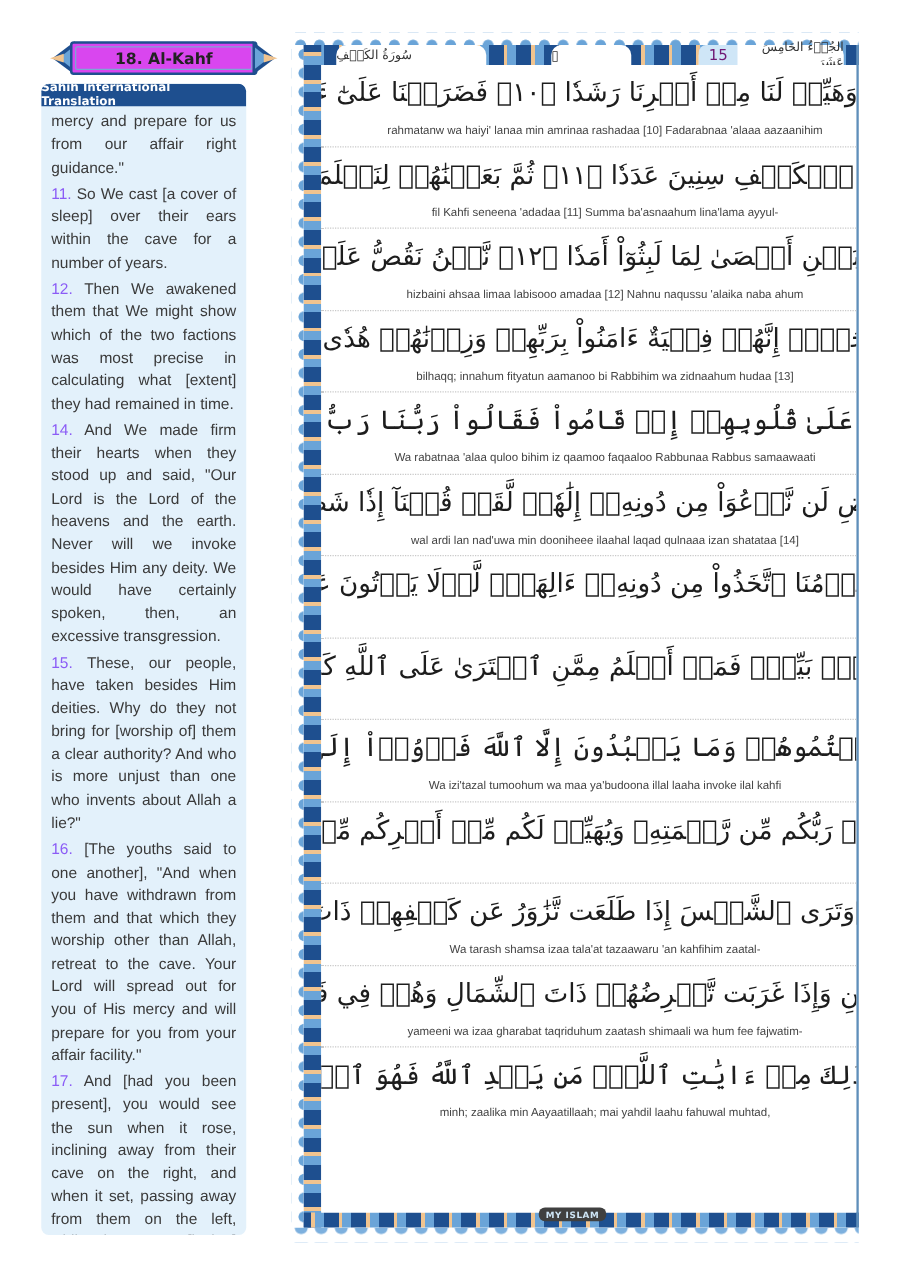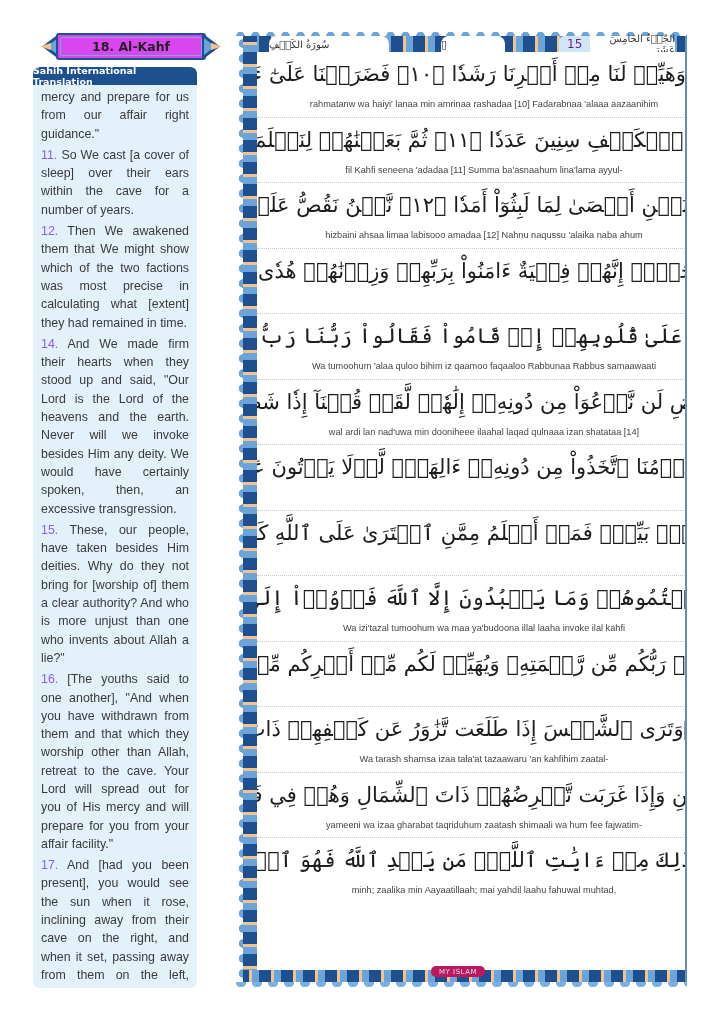--- a/index.html
+++ b/index.html
@@ -106,23 +106,23 @@
   .arabic {
     direction: rtl; height: 44px; display: flex; align-items: center; justify-content: center;
     font-family: "DejaVu Serif", serif; font-size: 21px; color: #1d1d1d; white-space: nowrap;
     width: 100%; text-align: center; overflow: hidden;
   }
   .translit {
     font-family: "Liberation Sans", sans-serif; font-size: 9.2px; color: #444; white-space: nowrap;
     height: 16px; line-height: 16px; margin-left: 26px;
   }
   .footer-badge {
-    position: absolute; left: 198px; bottom: 17px; width: 54px; height: 11px; background: #be185d;
+    position: absolute; left: 198px; bottom: 17px; width: 54px; height: 11px; background: #404040;
     border-radius: 5px; color: #cfe6f7; font-size: 7px; display: flex; align-items: center; justify-content: center;
-    font-family: "DejaVu Sans", sans-serif; letter-spacing: 0.5px;
+    font-family: "DejaVu Sans", sans-serif; letter-spacing: 0.5px; font-weight: bold;
   }
 </style>
 </head>
 <body>
 
 <div class="title-banner">
   <svg class="orn left" viewBox="0 0 26 31">
     <polygon points="22,2 4,15.5 22,29" fill="#1e4f8f"></polygon>
     <polygon points="20,7 9,15.5 20,24" fill="#6aa4d8"></polygon>
     <polygon points="13,12 2,15.5 13,19" fill="#f1c48f"></polygon>
@@ -190,24 +190,25 @@
     <div class="ayah-line">
       <div class="arabic">فِي ٱلۡكَهۡفِ سِنِينَ عَدَدٗا ﴿١١﴾ ثُمَّ بَعَثۡنَٰهُمۡ لِنَعۡلَمَ أَيُّ</div>
       <div class="translit">fil Kahfi seneena 'adadaa [11] Summa ba'asnaahum lina'lama ayyul-</div>
     </div>
     <div class="ayah-line">
       <div class="arabic">ٱلۡحِزۡبَيۡنِ أَحۡصَىٰ لِمَا لَبِثُوٓاْ أَمَدٗا ﴿١٢﴾ نَّحۡنُ نَقُصُّ عَلَيۡكَ نَبَأَهُم</div>
       <div class="translit">hizbaini ahsaa limaa labisooo amadaa [12] Nahnu naqussu 'alaika naba ahum</div>
     </div>
     <div class="ayah-line">
       <div class="arabic">بِٱلۡحَقِّۚ إِنَّهُمۡ فِتۡيَةٌ ءَامَنُواْ بِرَبِّهِمۡ وَزِدۡنَٰهُمۡ هُدٗى ﴿١٣﴾</div>
+      <div class="translit">bilhaqq; innahum fityatun aamanoo bi Rabbihim wa zidnaahum hudaa [13]</div>
     </div>
     <div class="ayah-line">
       <div class="arabic">وَرَبَطۡنَا عَلَىٰ قُلُوبِهِمۡ إِذۡ قَامُواْ فَقَالُواْ رَبُّنَا رَبُّ ٱلسَّمَٰوَٰتِ</div>
-      <div class="translit">Wa tumoohum 'alaa quloo bihim iz qaamoo faqaaloo Rabbunaa Rabbus samaawaati</div>
+      <div class="translit">Wa rabatnaa 'alaa quloo bihim iz qaamoo faqaaloo Rabbunaa Rabbus samaawaati</div>
     </div>
     <div class="ayah-line">
       <div class="arabic">وَٱلۡأَرۡضِ لَن نَّدۡعُوَاْ مِن دُونِهِۦٓ إِلَٰهٗاۖ لَّقَدۡ قُلۡنَآ إِذٗا شَطَطًا ﴿١٤﴾</div>
       <div class="translit">wal ardi lan nad'uwa min dooniheee ilaahal laqad qulnaaa izan shatataa [14]</div>
     </div>
     <div class="ayah-line">
       <div class="arabic">هَٰٓؤُلَآءِ قَوۡمُنَا ٱتَّخَذُواْ مِن دُونِهِۦٓ ءَالِهَةٗۖ لَّوۡلَا يَأۡتُونَ عَلَيۡهِم</div>
     </div>
     <div class="ayah-line">
       <div class="arabic">بِسُلۡطَٰنِۭ بَيِّنٖۖ فَمَنۡ أَظۡلَمُ مِمَّنِ ٱفۡتَرَىٰ عَلَى ٱللَّهِ كَذِبٗا ﴿١٥﴾</div>

